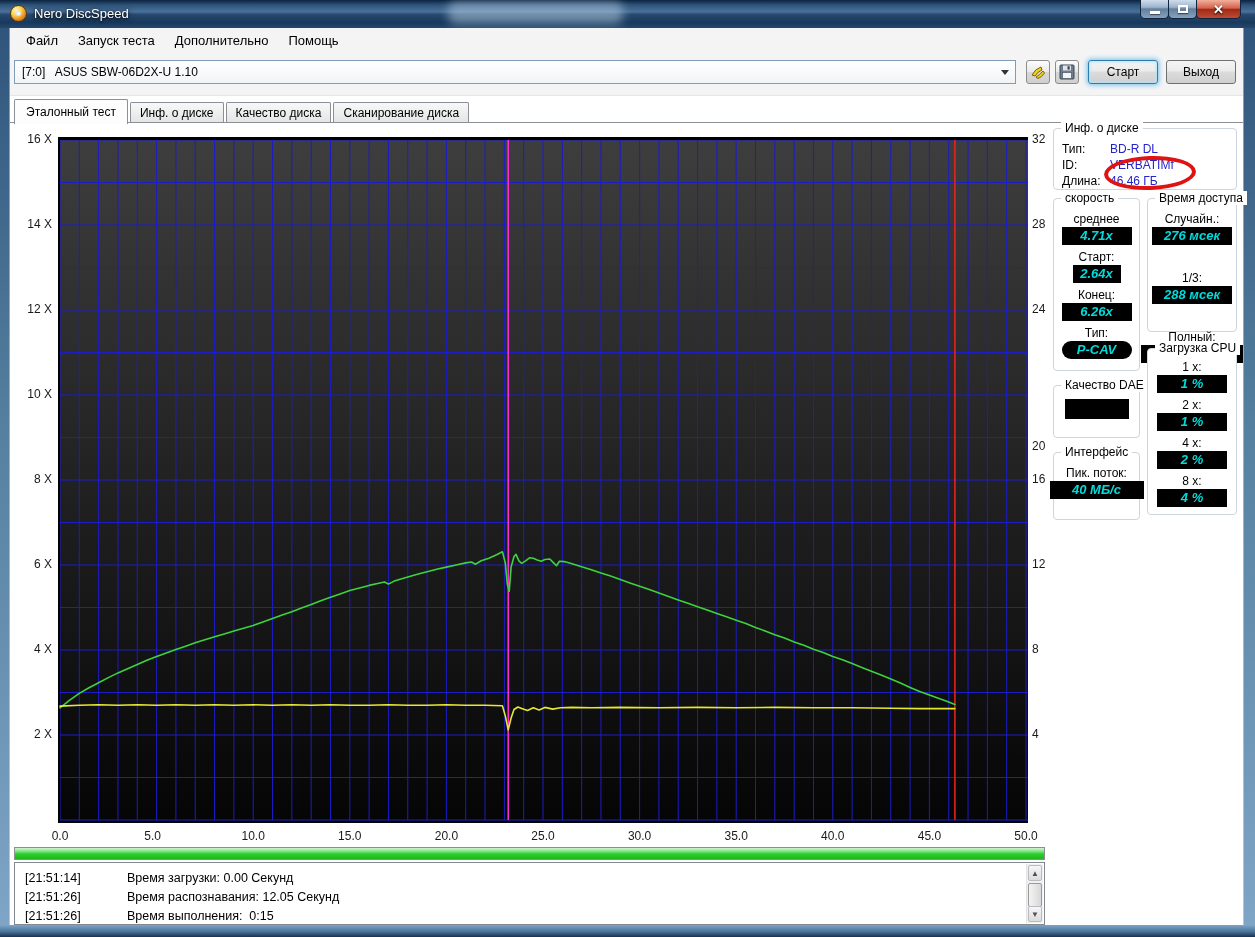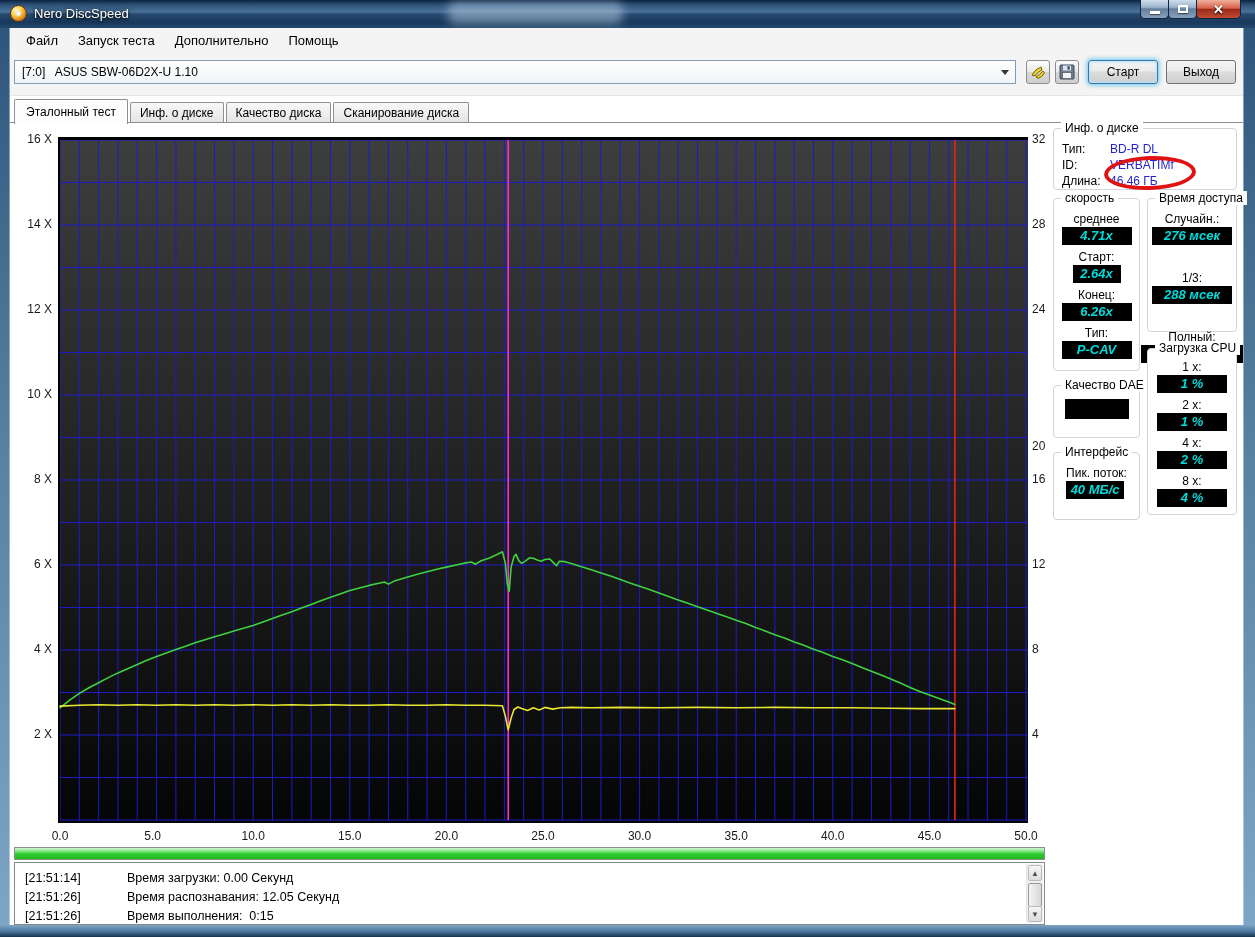--- a/index.html
+++ b/index.html
@@ -304,21 +304,21 @@
         <div>
           <div class="lcd-label">Старт:</div>
           <div class="lcd" style="width: 48px; font-style: italic;">2.64x</div>
         </div>
         <div>
           <div class="lcd-label">Конец:</div>
           <div class="lcd" style="width: 70px; font-style: italic;">6.26x</div>
         </div>
         <div>
           <div class="lcd-label">Тип:</div>
-          <div class="lcd" style="width: 70px;">P-CAV</div>
+          <div class="lcd" style="width: 70px; border-radius: 9px;">P-CAV</div>
         </div>
       </div>
   </div>
 
   <div class="groupbox" style="left:1147px;top:198px;width:90px;height:134px;">
     <div class="gb-title">Время доступа</div>
     <div class="panel-items" id="access-items" style="padding-top:13px;gap:26px;">
         <div>
           <div class="lcd-label">Случайн.:</div>
           <div class="lcd" style="width: 80px;">276 мсек</div>
@@ -339,21 +339,21 @@
     <div class="panel-items" style="padding-top:13px;">
       <div class="lcd" style="width:64px;height:20px;"></div>
     </div>
   </div>
 
   <div class="groupbox" style="left:1053px;top:452px;width:87px;height:68px;">
     <div class="gb-title">Интерфейс</div>
     <div class="panel-items" id="interface-items" style="padding-top:13px;gap:7px;">
         <div>
           <div class="lcd-label">Пик. поток:</div>
-          <div class="lcd" style="width: 58px;">40 МБ/с</div>
+          <div class="lcd" style="width: 94px;">40 МБ/с</div>
         </div>
       </div>
   </div>
 
   <div class="groupbox" style="left:1147px;top:348px;width:90px;height:167px;">
     <div class="gb-title">Загрузка CPU</div>
     <div class="panel-items" id="cpu-items" style="padding-top:11px;gap:5px;">
         <div>
           <div class="lcd-label">1 x:</div>
           <div class="lcd" style="width: 70px;">1 %</div>

